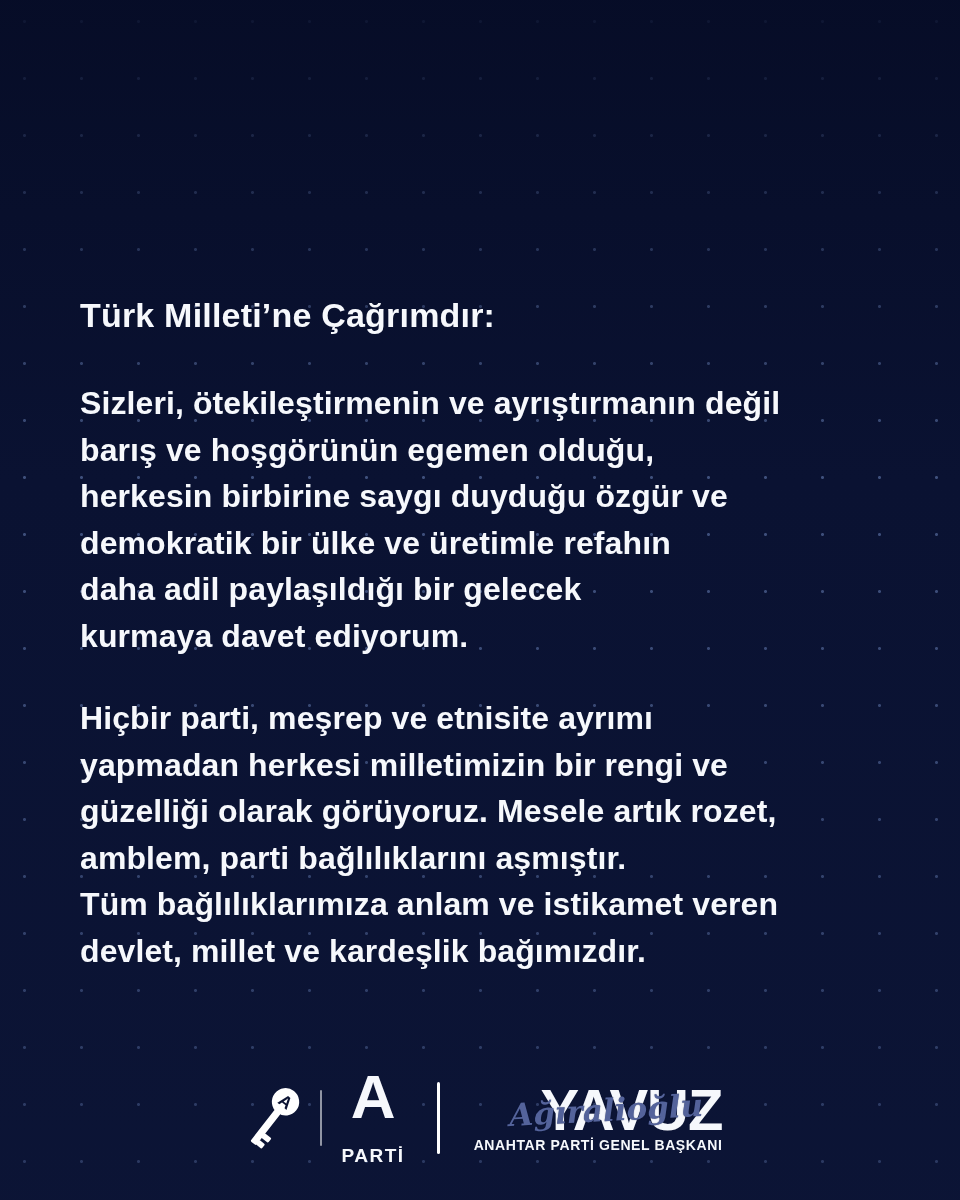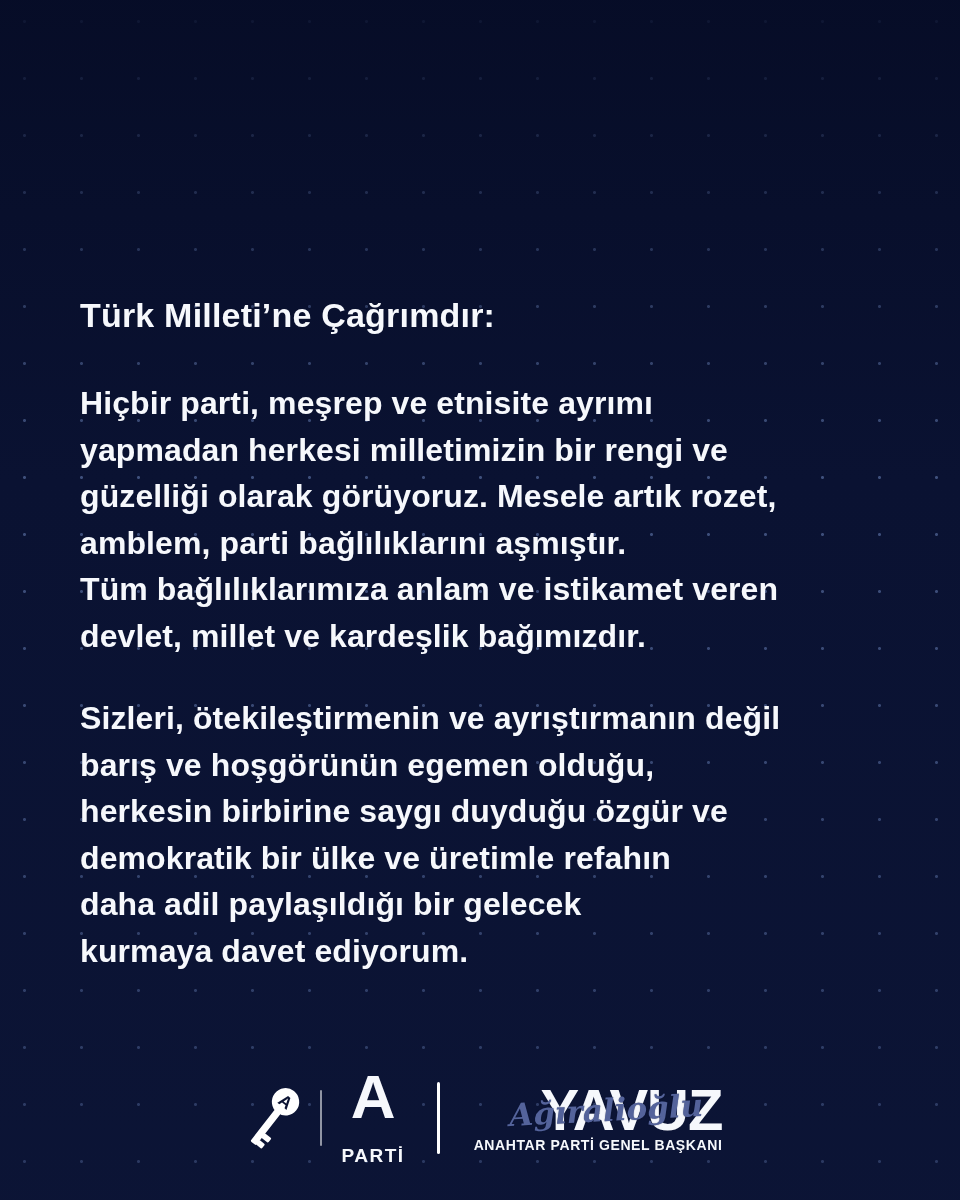--- a/index.html
+++ b/index.html
@@ -127,35 +127,35 @@
     white-space: nowrap;
   }
 </style>
 </head>
 <body>
 
 <main class="poster-text">
   <h1 class="title">Türk Milleti’ne Çağrımdır:</h1>
 
   <p class="para">
+    <span class="line">Sizleri, ötekileştirmenin ve ayrıştırmanın değil</span><br>
+    <span class="line">barış ve hoşgörünün egemen olduğu,</span><br>
+    <span class="line">herkesin birbirine saygı duyduğu özgür ve</span><br>
+    <span class="line">demokratik bir ülke ve üretimle refahın</span><br>
+    <span class="line">daha adil paylaşıldığı bir gelecek</span><br>
+    <span class="line">kurmaya davet ediyorum.</span>
+  </p>
+
+  <p class="para">
     <span class="line">Hiçbir parti, meşrep ve etnisite ayrımı</span><br>
     <span class="line">yapmadan herkesi milletimizin bir rengi ve</span><br>
     <span class="line">güzelliği olarak görüyoruz. Mesele artık rozet,</span><br>
     <span class="line">amblem, parti bağlılıklarını aşmıştır.</span><br>
     <span class="line">Tüm bağlılıklarımıza anlam ve istikamet veren</span><br>
     <span class="line">devlet, millet ve kardeşlik bağımızdır.</span>
-  </p>
-
-  <p class="para">
-    <span class="line">Sizleri, ötekileştirmenin ve ayrıştırmanın değil</span><br>
-    <span class="line">barış ve hoşgörünün egemen olduğu,</span><br>
-    <span class="line">herkesin birbirine saygı duyduğu özgür ve</span><br>
-    <span class="line">demokratik bir ülke ve üretimle refahın</span><br>
-    <span class="line">daha adil paylaşıldığı bir gelecek</span><br>
-    <span class="line">kurmaya davet ediyorum.</span>
   </p>
 </main>
 
 <footer class="footer">
 
   <div class="key-wrap">
     <svg viewBox="-50 -58 100 120" width="72" height="96" aria-hidden="true">
       <g transform="rotate(38)">
 
         <circle cx="0" cy="-26" r="19" fill="#ffffff"></circle>

